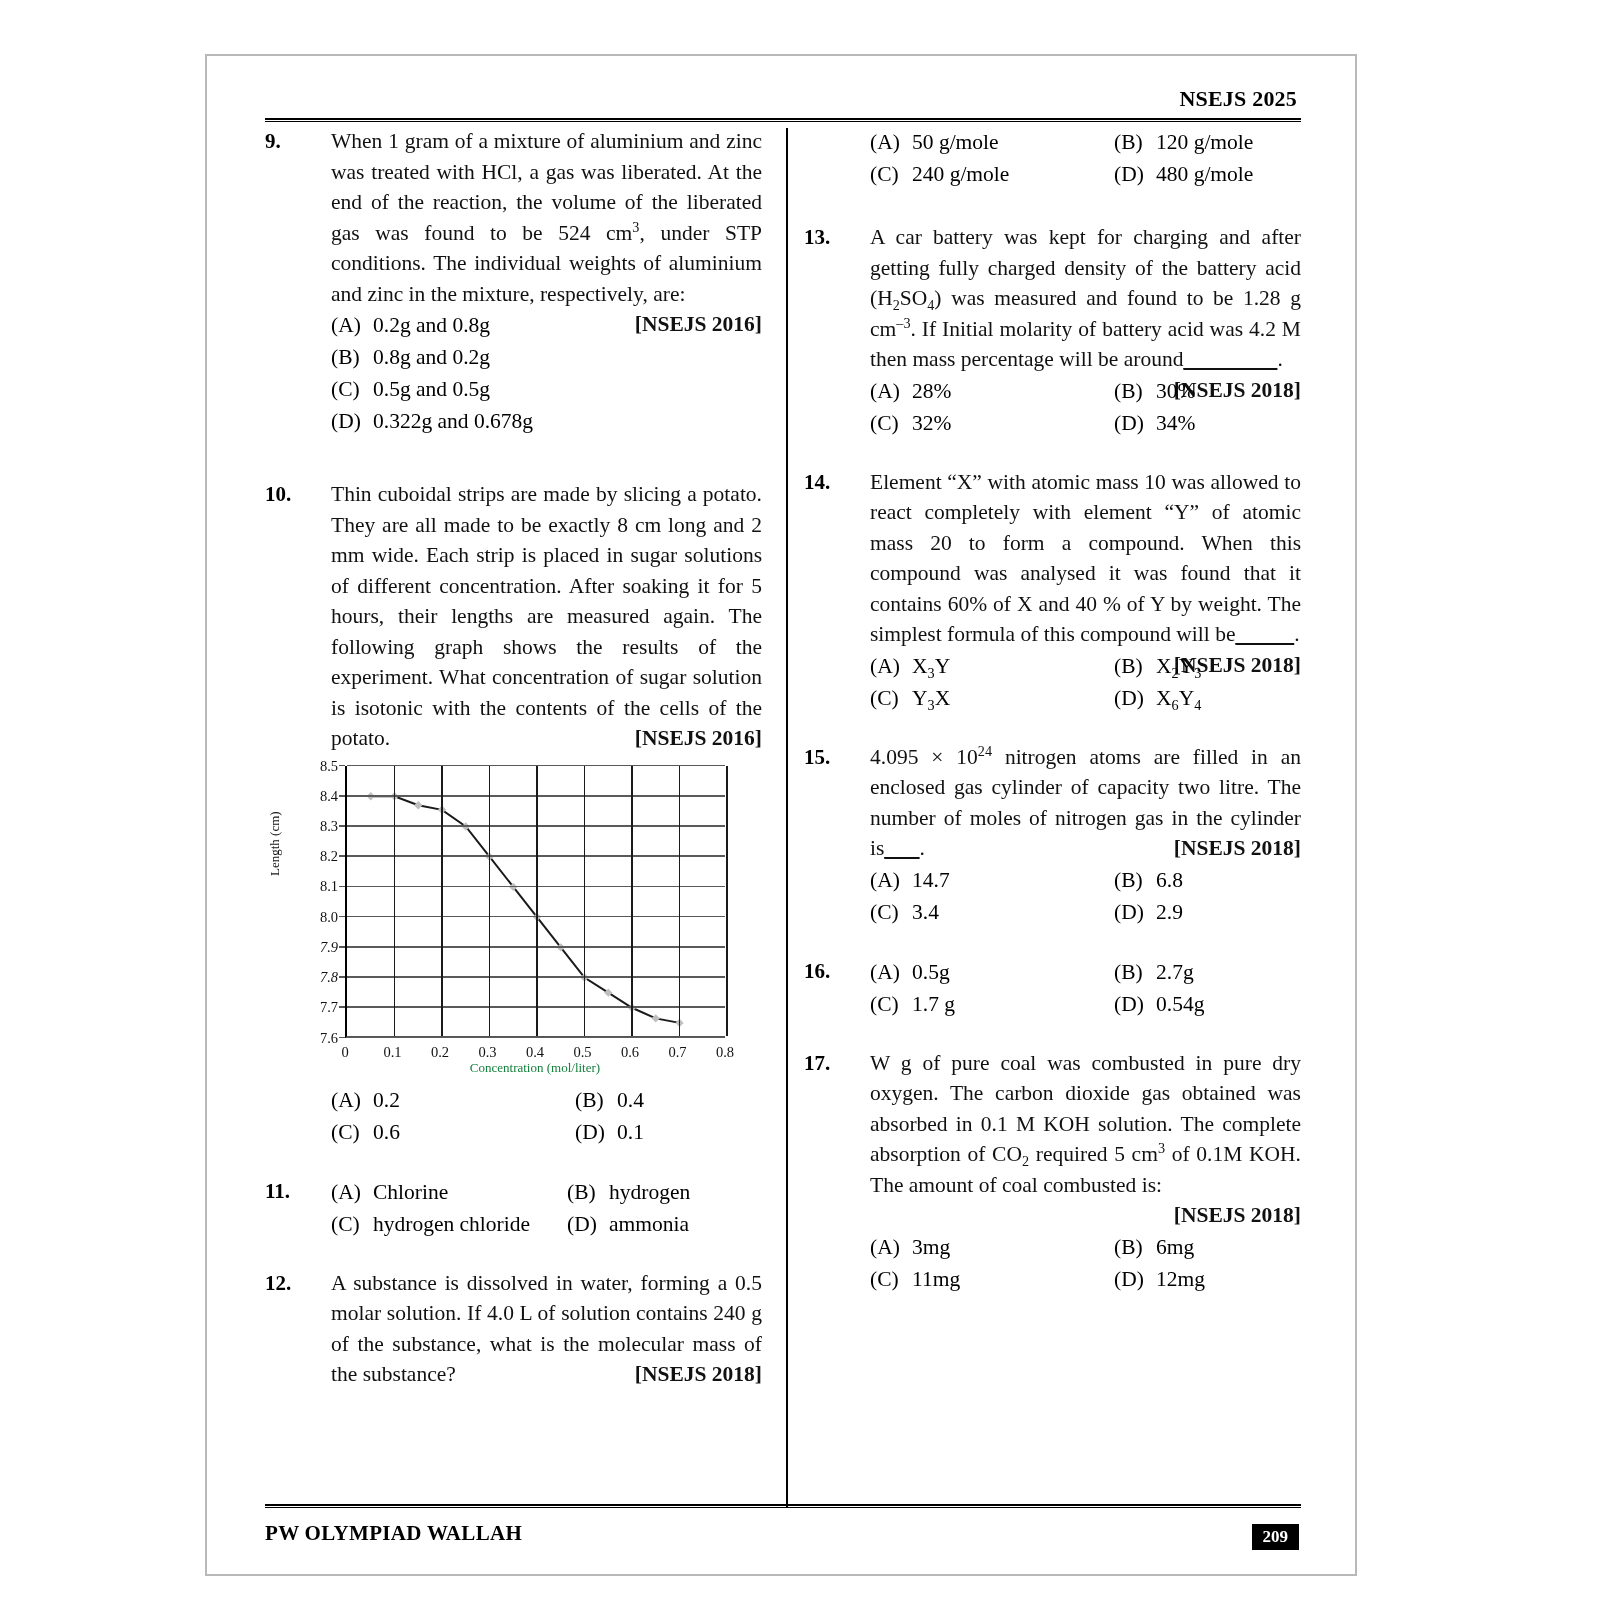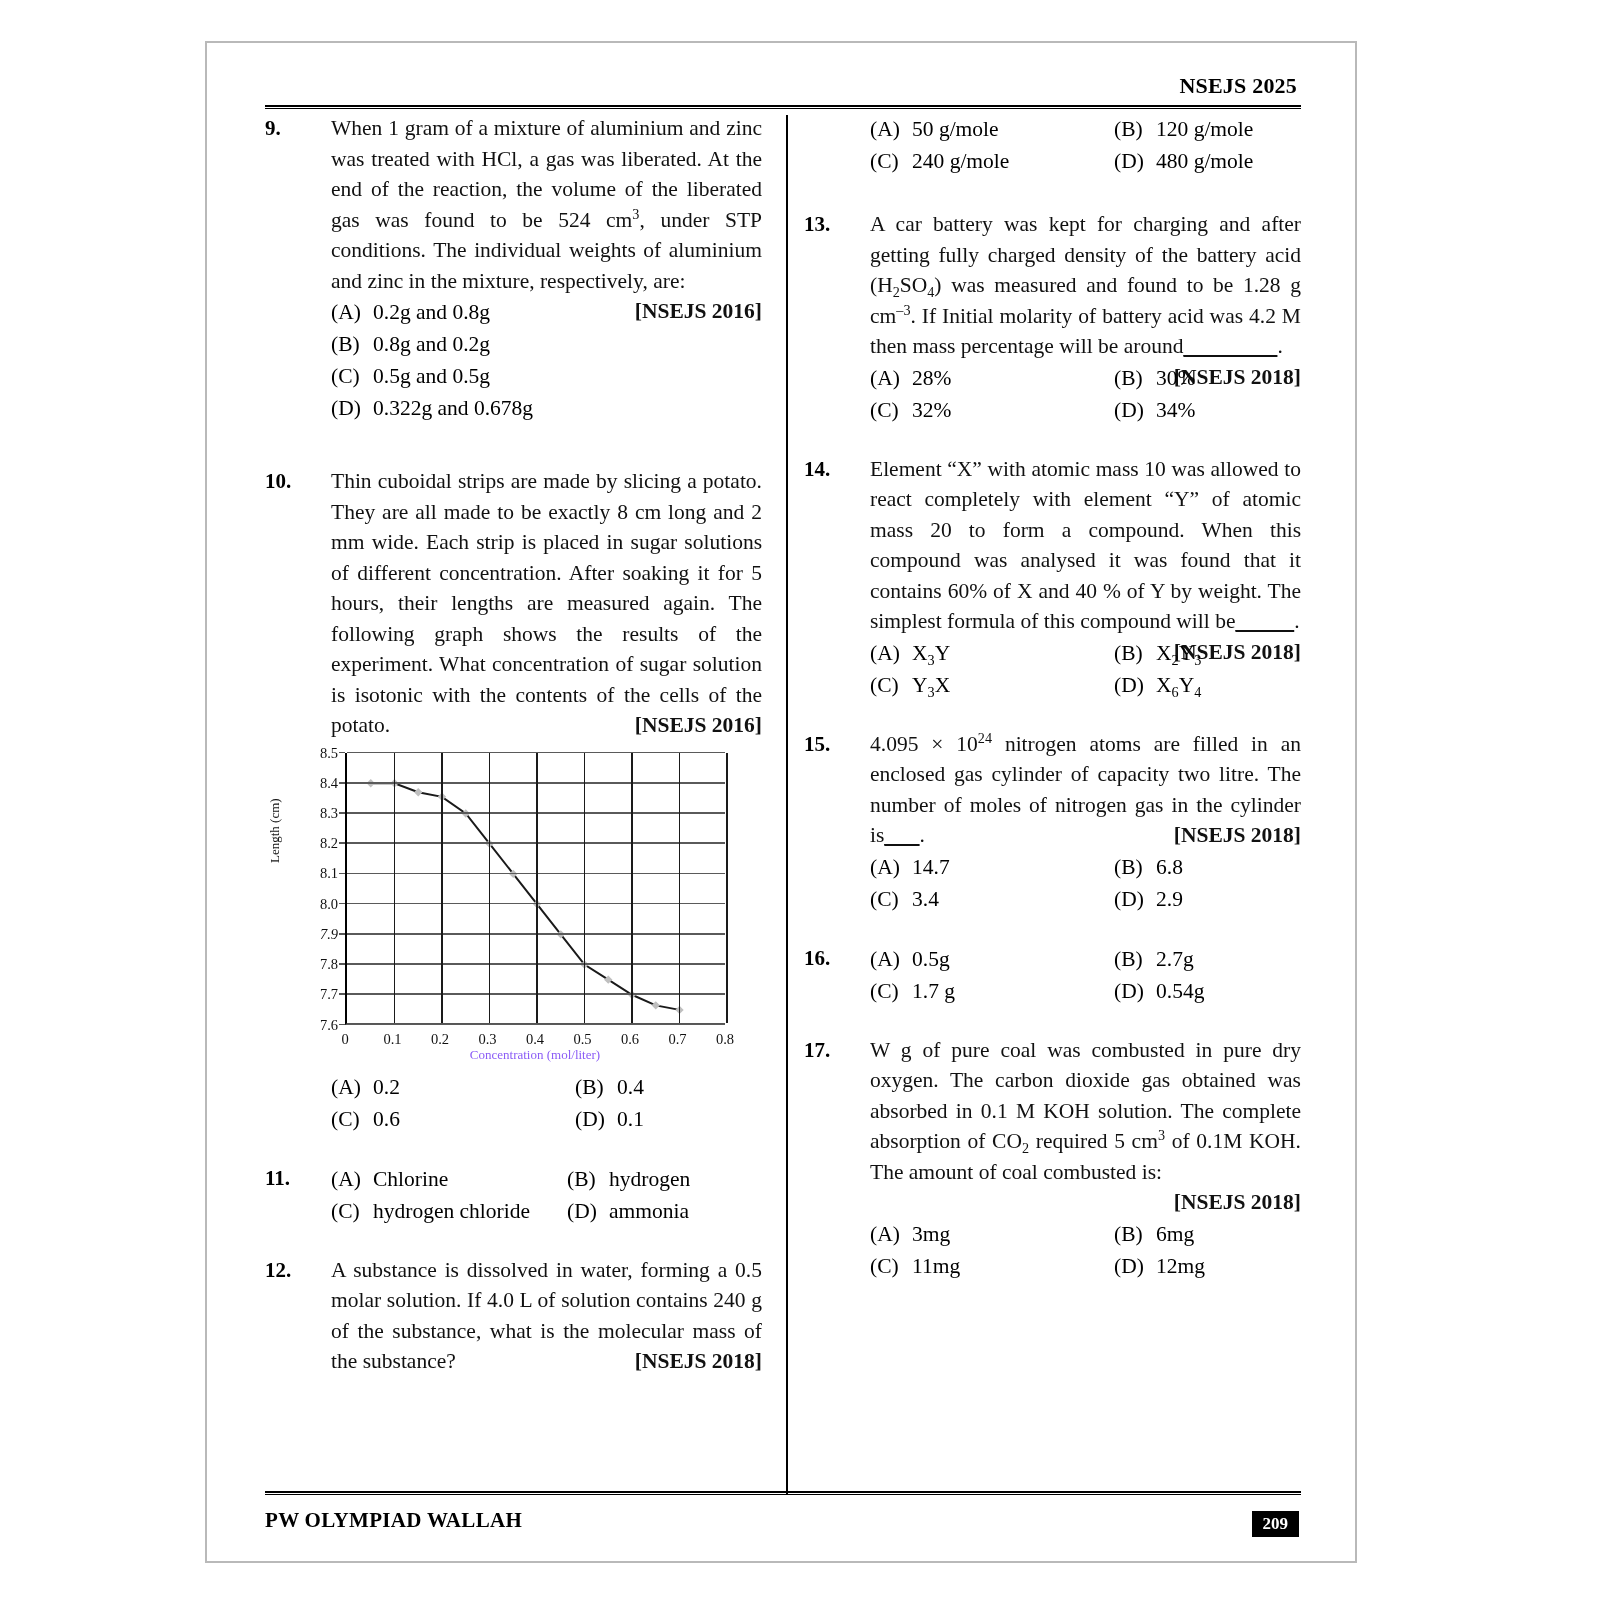--- a/index.html
+++ b/index.html
@@ -3,21 +3,21 @@
 <meta charset="utf-8">
 <style>
   * { box-sizing: border-box; margin: 0; padding: 0; }
   html, body {
     width: 1600px; height: 1600px;
     background: #ffffff;
     font-family: "Liberation Serif", "DejaVu Serif", serif;
   }
   .page {
     position: absolute;
-    left: 205px; top: 41px;
+    left: 205px; top: 54px;
     width: 1152px; height: 1522px;
     border: 2px solid #b9b9b9;
     background: #fff;
   }
   
   .hdr {
     position: absolute;
     right: 58px; top: 30px;
     font-weight: bold; font-size: 22px;
     letter-spacing: .2px;
@@ -130,21 +130,21 @@
     text-align: center;
     font-size: 14.5px;
     transform: translateX(-50%);
     color: #111;
   }
   .xlabel {
     position: absolute;
     left: 80px; width: 380px;
     text-align: center;
     font-size: 13px;
-    color: #8b5cf6;
+    color: #15803d;
   }
   svg.series { position: absolute; left: 0; top: 0; overflow: visible; }
 
   
   .ftr-rule {
     position: absolute;
     left: 58px; bottom: 66px; width: 1036px;
     height: 4px;
     border-top: 2px solid #000;
     border-bottom: 1px solid #000;
@@ -255,21 +255,21 @@
               <div class="gv" style="left: 236.7px;"></div>
               <div class="gv" style="left: 284.2px;"></div>
               <div class="gv" style="left: 331.7px;"></div>
               <div class="gv" style="left: 379.2px;"></div>
             </div>
           <div id="yticks">
               <div class="ytick" style="top: 280px;">7.6</div>
               <div class="ytickmark" style="left: 74px; top: 279.2px;"></div>
               <div class="ytick" style="top: 249.778px;">7.7</div>
               <div class="ytickmark" style="left: 74px; top: 248.978px;"></div>
-              <div class="ytick" style="top: 219.556px;">7.8</div>
+              <div class="ytick" style="top: 219.556px; font-style: italic;">7.8</div>
               <div class="ytickmark" style="left: 74px; top: 218.756px;"></div>
               <div class="ytick" style="top: 189.333px; font-style: italic;">7.9</div>
               <div class="ytickmark" style="left: 74px; top: 188.533px;"></div>
               <div class="ytick" style="top: 159.111px;">8.0</div>
               <div class="ytickmark" style="left: 74px; top: 158.311px;"></div>
               <div class="ytick" style="top: 128.889px;">8.1</div>
               <div class="ytickmark" style="left: 74px; top: 128.089px;"></div>
               <div class="ytick" style="top: 98.6667px;">8.2</div>
               <div class="ytickmark" style="left: 74px; top: 97.8667px;"></div>
               <div class="ytick" style="top: 68.4444px;">8.3</div>

